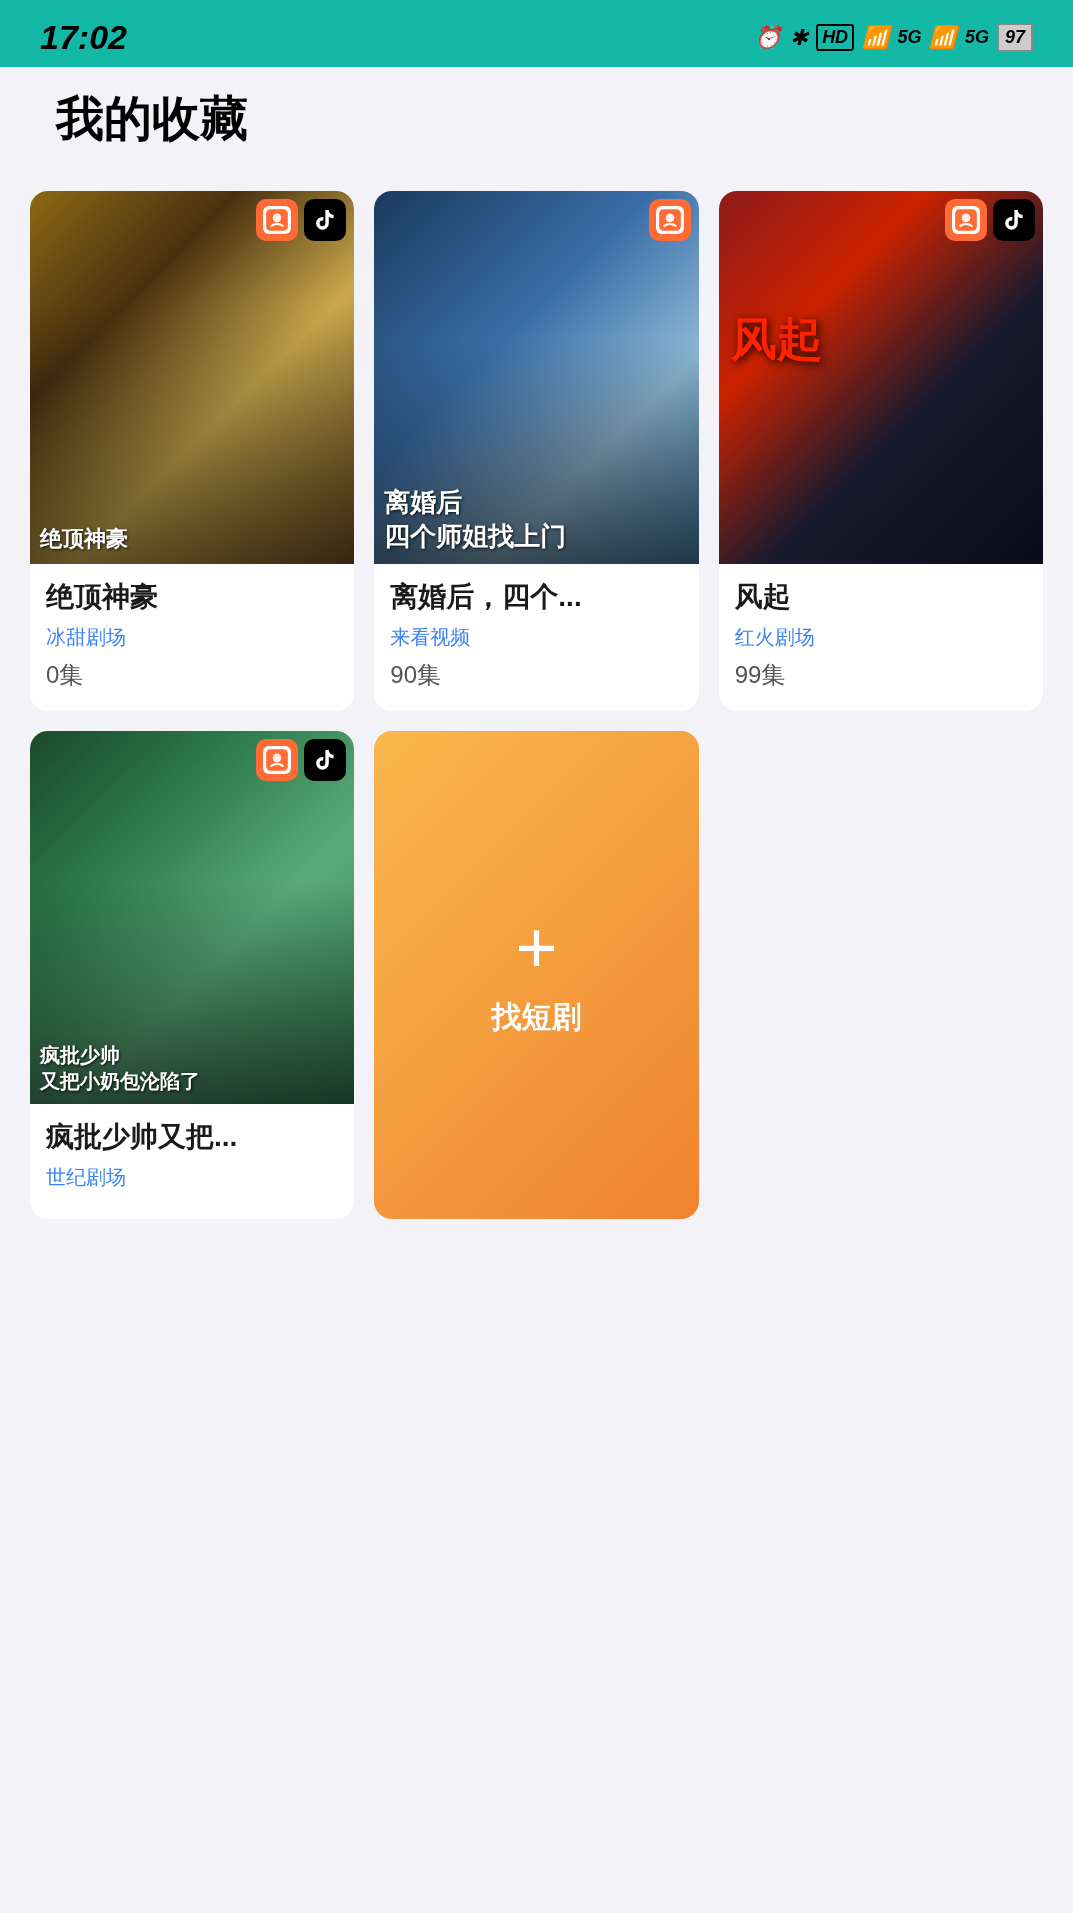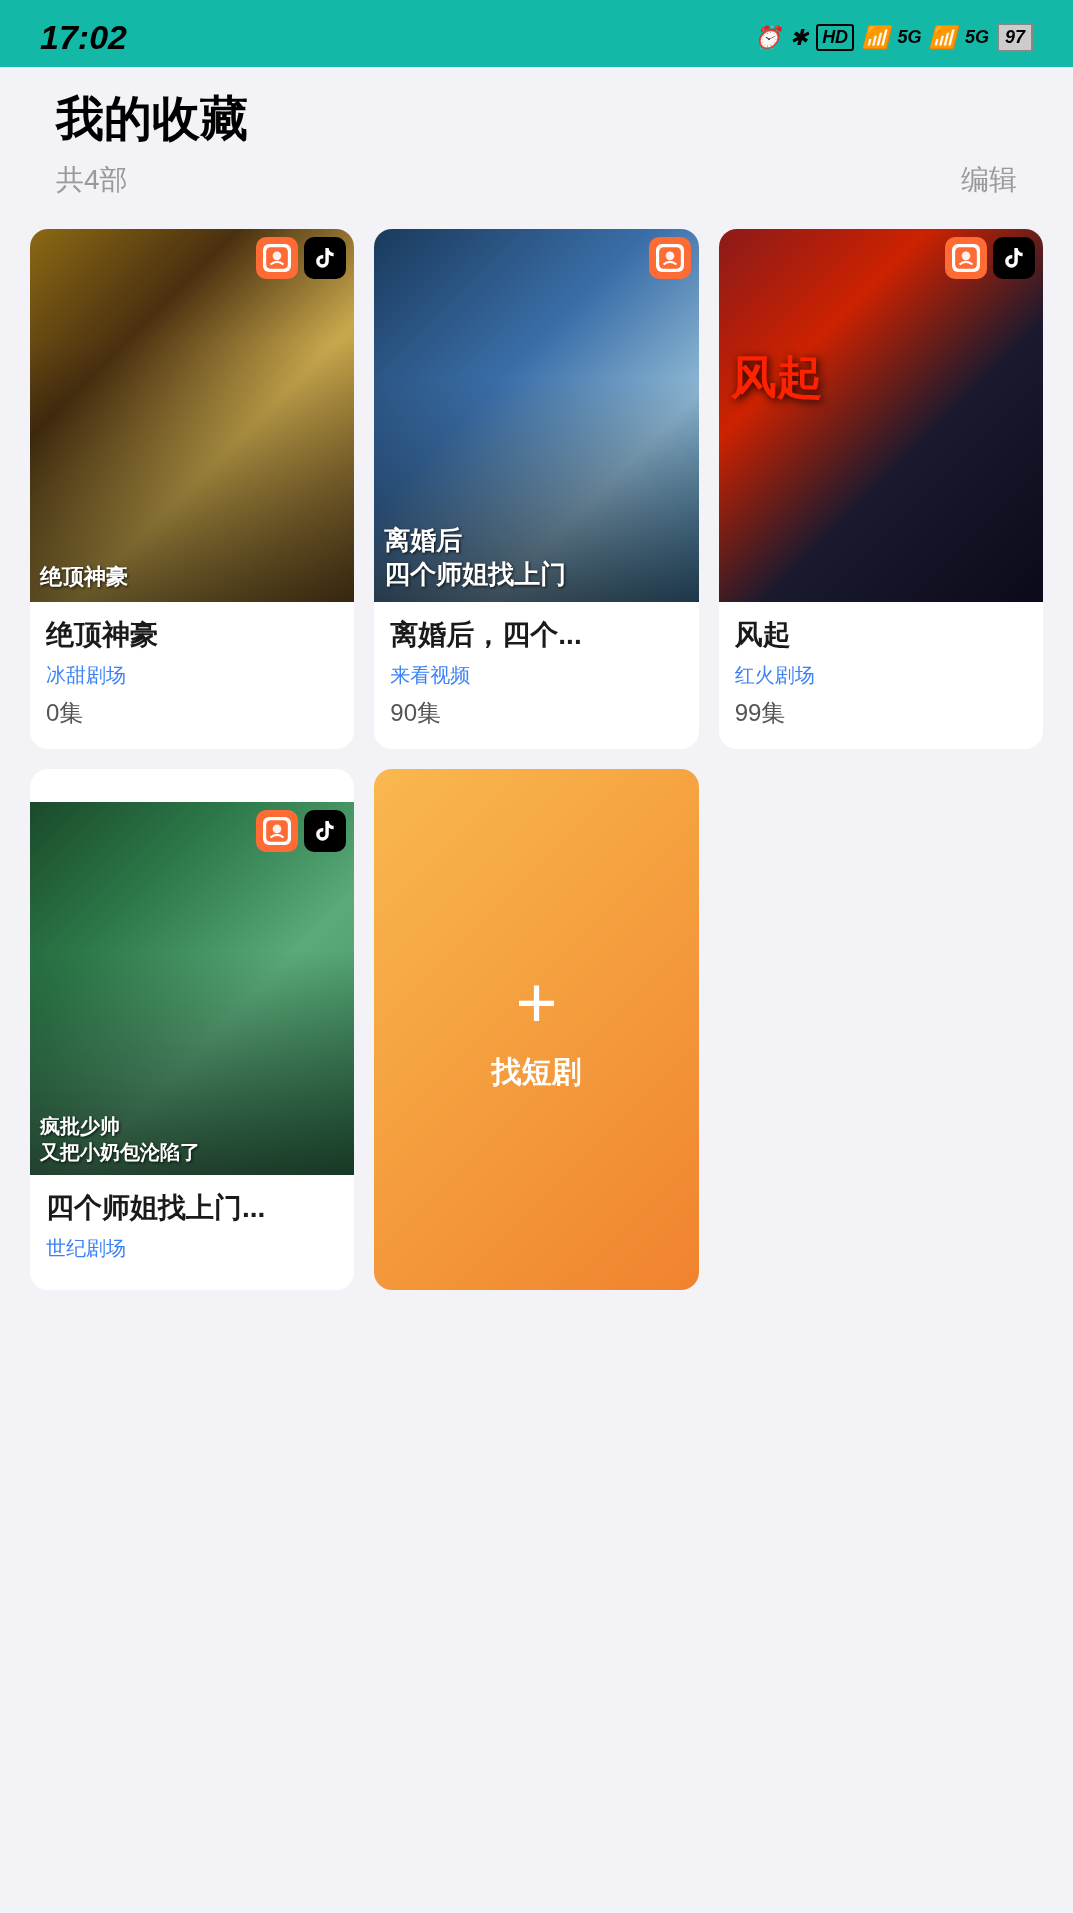--- a/index.html
+++ b/index.html
@@ -113,21 +113,20 @@
       background: linear-gradient(135deg, #8B6914 0%, #4a3010 30%, #c9a84c 60%, #6b4c20 100%);
     }
     .thumb-2 {
       background: linear-gradient(135deg, #1a3a5c 0%, #3a6ea8 40%, #8eb8d4 70%, #4a8ab4 100%);
     }
     .thumb-3 {
       background: linear-gradient(135deg, #8b1a1a 0%, #cc2200 30%, #1a1a2e 60%, #0a0a1a 100%);
     }
     .thumb-4 {
       background: linear-gradient(135deg, #1a4a2a 0%, #2d7a4a 30%, #5aaa7a 60%, #3a8a5a 100%);
-      margin-top: 33px;
     }
 
     .card-badge-area {
       position: absolute;
       top: 8px;
       right: 8px;
       display: flex;
       gap: 6px;
     }
 
@@ -269,24 +268,20 @@
     <span class="status-icon">📶</span>
     <span class="status-icon" style="font-size:18px;font-weight:700;">5G</span>
     <span class="battery-icon">
       <span>97</span>
     </span>
   </div>
 </div>
 
 <div class="page-header">
   <div class="page-title">我的收藏</div>
-  <div class="page-subtitle-row">
-    <span class="page-count">共4部</span>
-    <span class="edit-button">编辑</span>
-  </div>
 </div>
 
 <div class="grid-container">
 
   <div class="card">
     <div class="card-thumbnail thumb-1 silhouette-1">
       <div class="card-badge-area">
         <div class="badge-brand">
           <div class="badge-brand-inner">
             <svg viewBox="0 0 24 24" fill="none" xmlns="http://www.w3.org/2000/svg">
@@ -382,21 +377,21 @@
           <svg width="24" height="24" viewBox="0 0 24 24" fill="white">
             <path d="M19.59 6.69a4.83 4.83 0 01-3.77-4.25V2h-3.45v13.67a2.89 2.89 0 01-2.88 2.5 2.89 2.89 0 01-2.89-2.89 2.89 2.89 0 012.89-2.89c.28 0 .54.04.79.1V9.01a6.33 6.33 0 00-.79-.05 6.34 6.34 0 00-6.34 6.34 6.34 6.34 0 006.34 6.34 6.34 6.34 0 006.33-6.34V8.69a8.18 8.18 0 004.79 1.52V6.75a4.85 4.85 0 01-1.02-.06z"></path>
           </svg>
         </div>
       </div>
       <div class="thumb-text">
         <span class="thumb-title-cn" style="font-size:20px;">疯批少帅<br>又把小奶包沦陷了</span>
       </div>
     </div>
     <div class="card-info">
-      <div class="card-name">四个师姐找上门...</div>
+      <div class="card-name">疯批少帅又把...</div>
       <div class="card-channel">世纪剧场</div>
     </div>
   </div>
 
   <div class="add-card">
     <div class="add-card-plus">+</div>
     <div class="add-card-label">找短剧</div>
   </div>
 
 </div>

